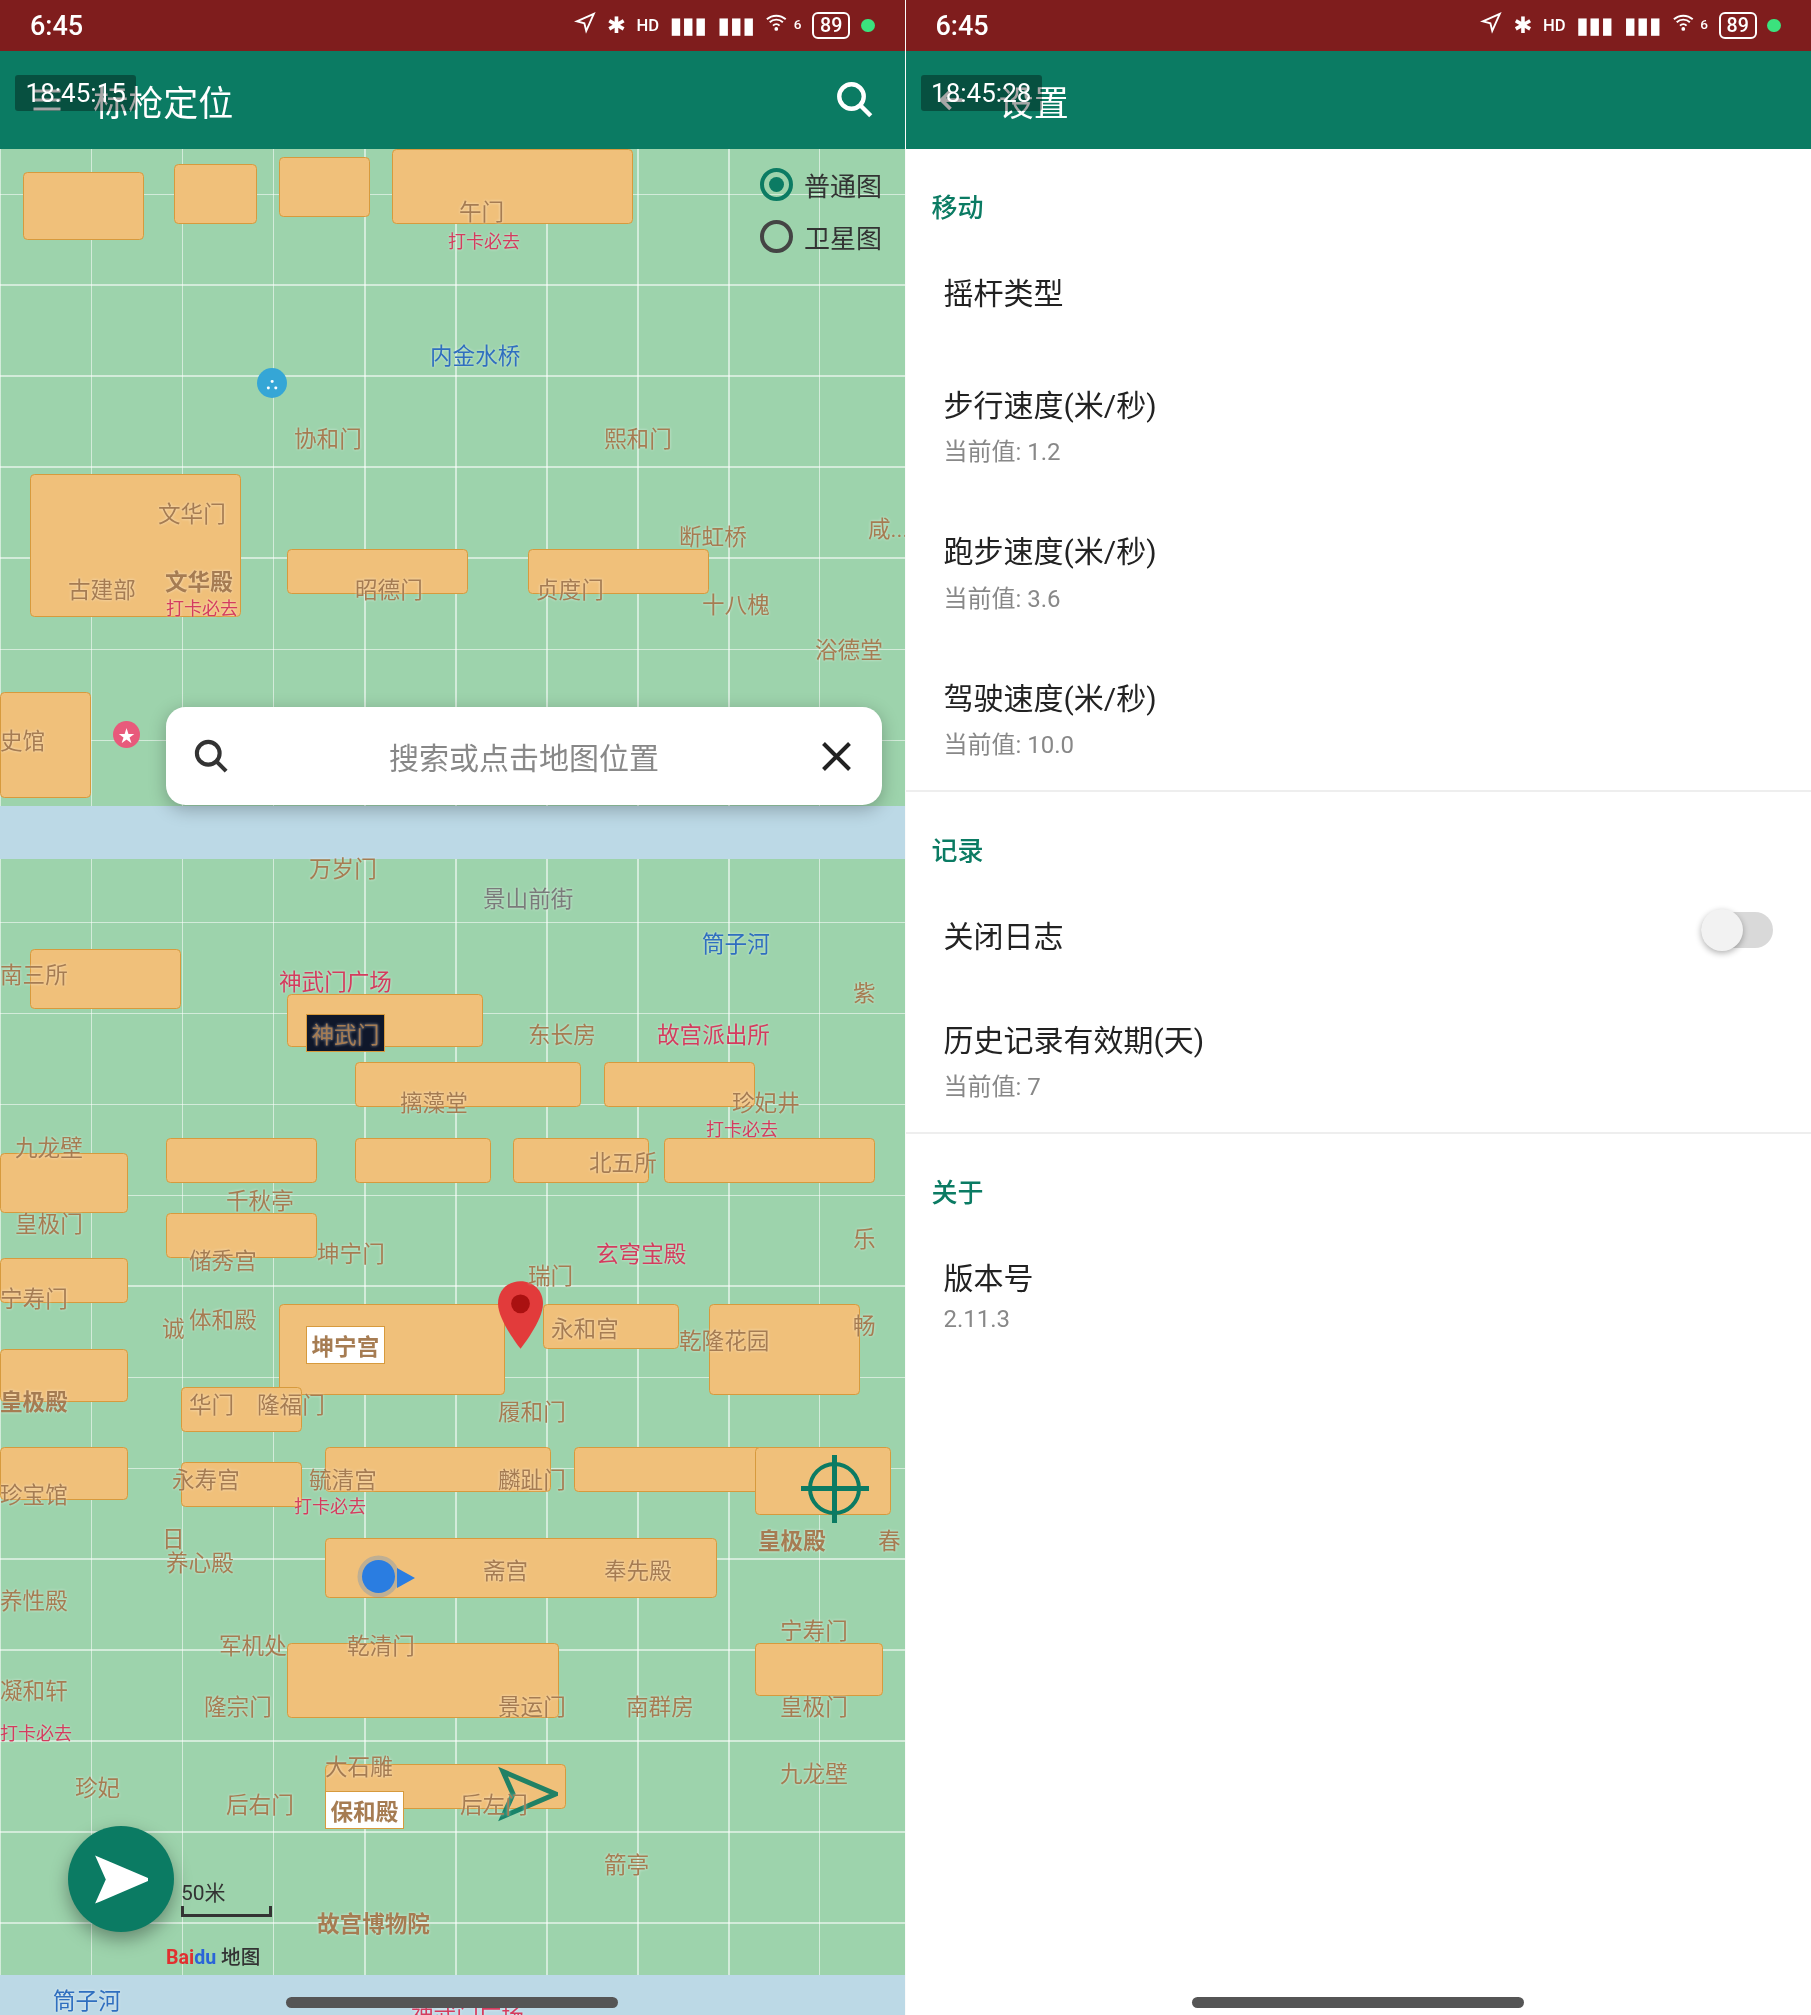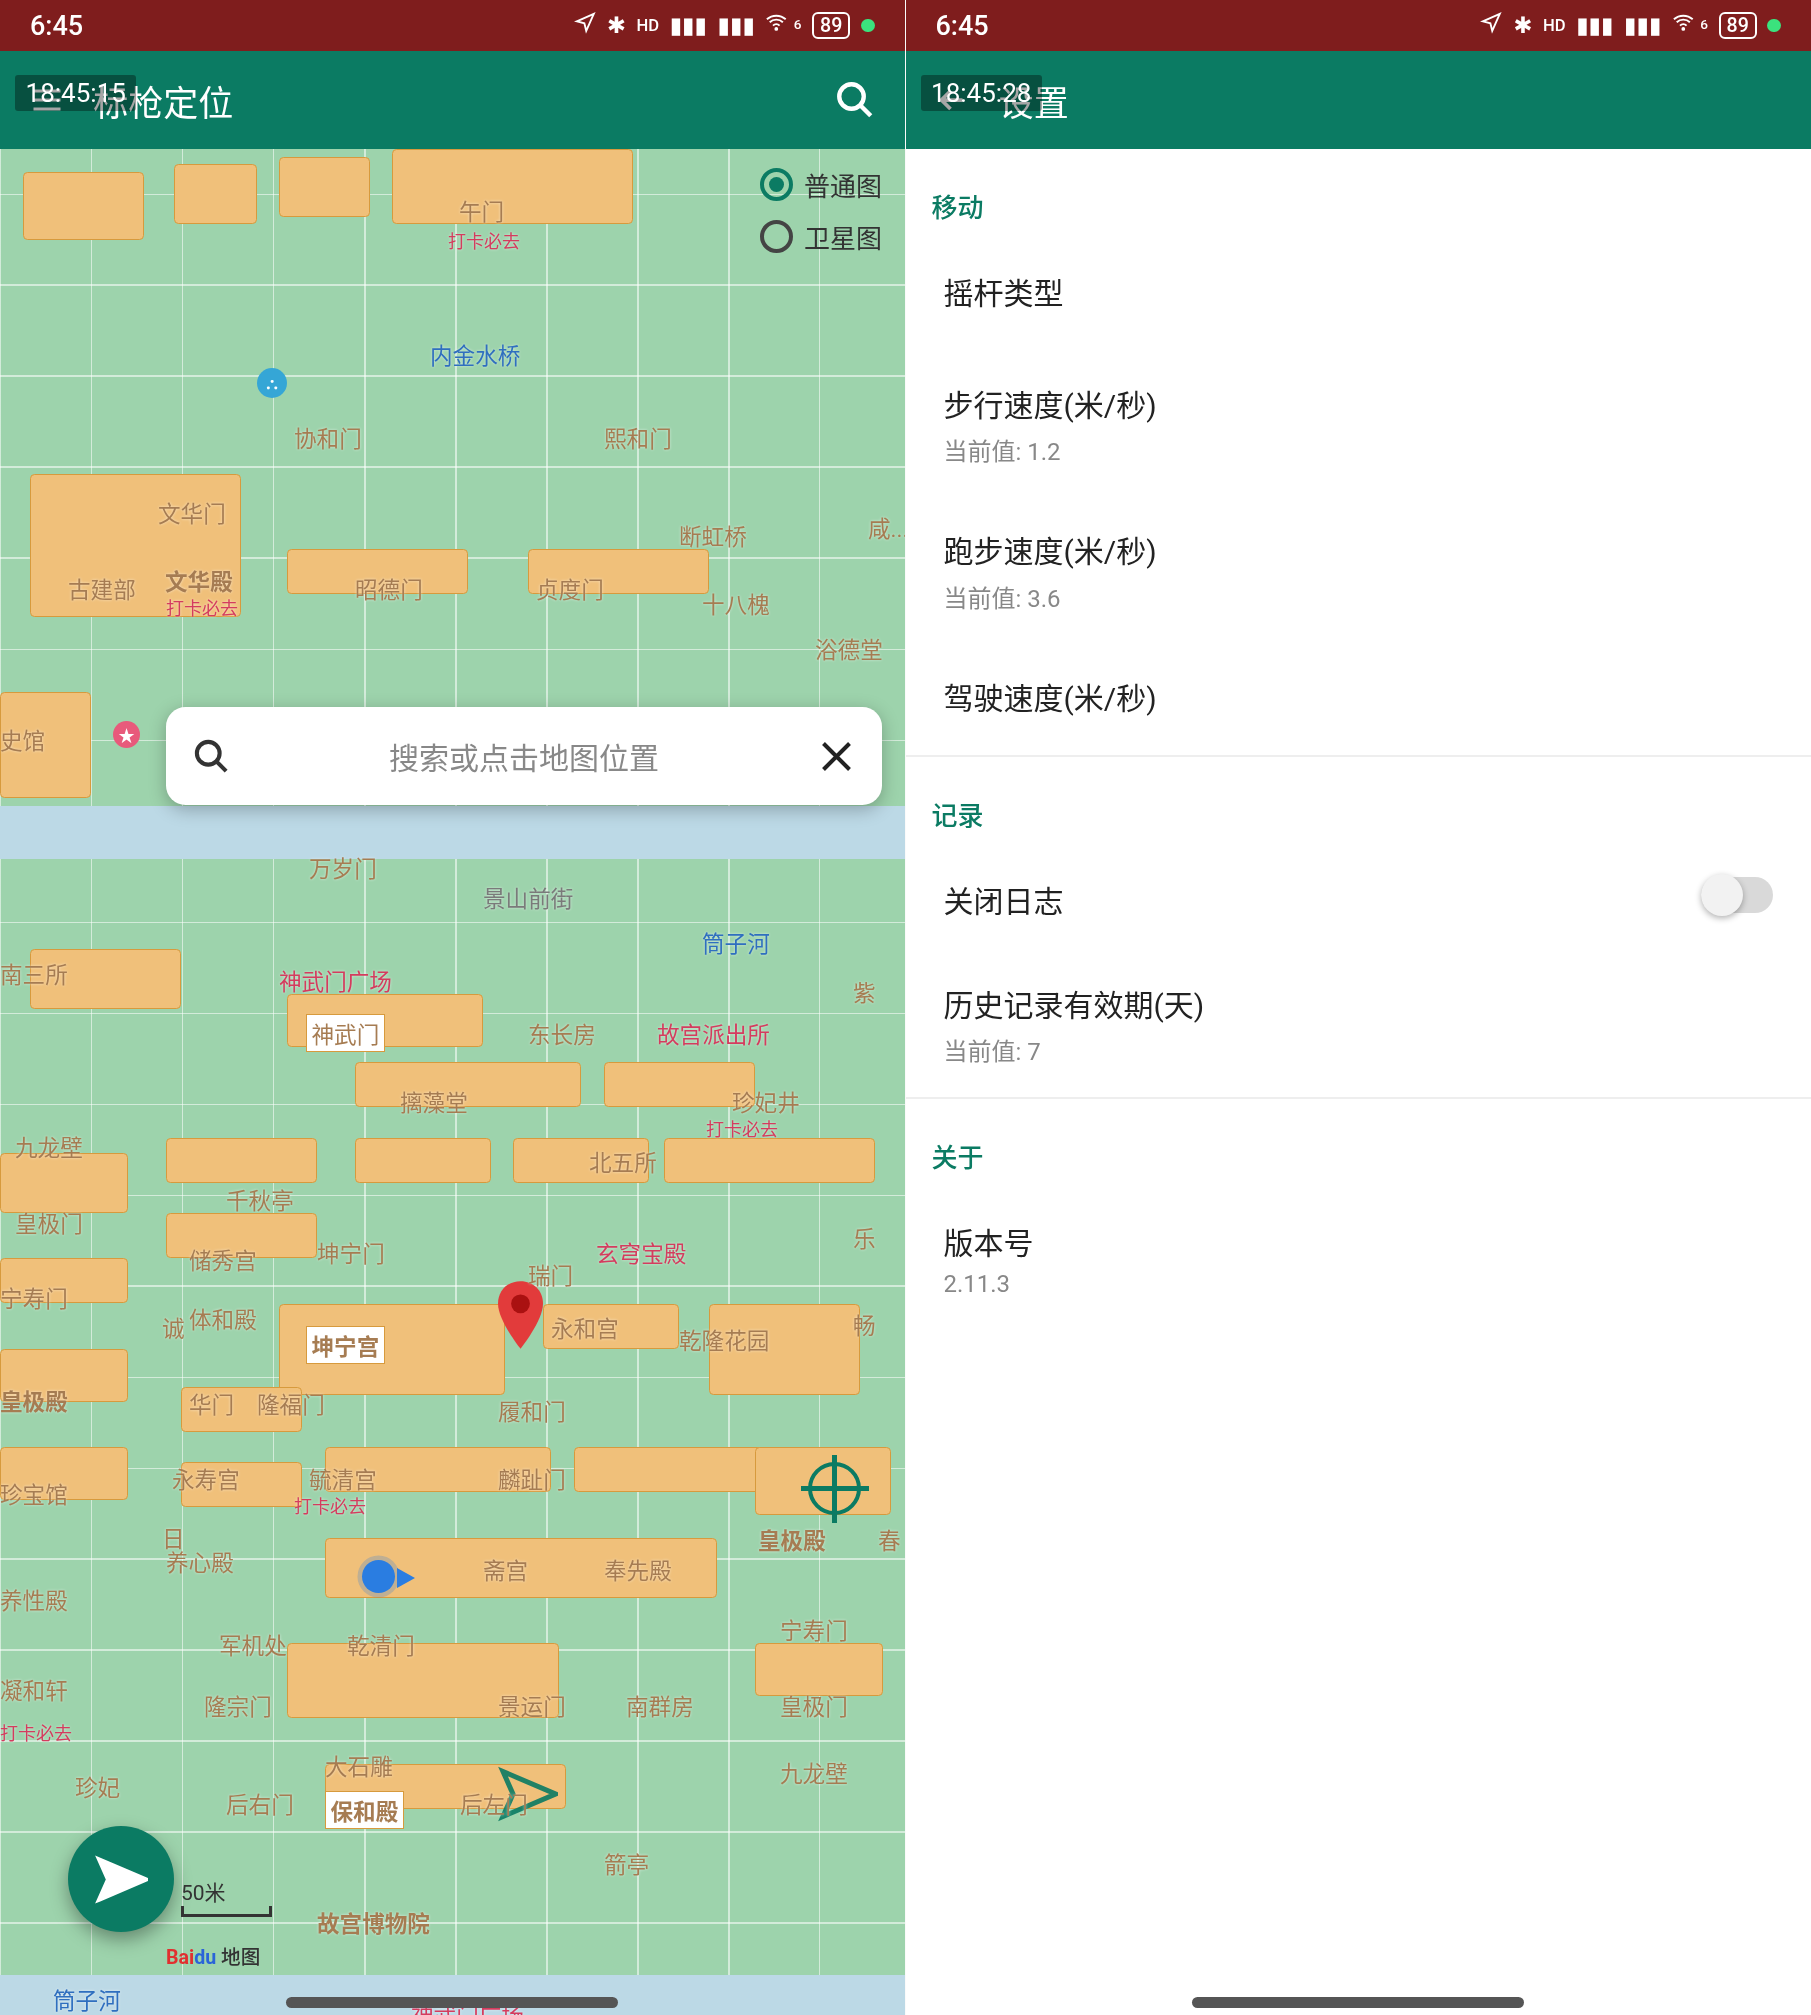--- a/index.html
+++ b/index.html
@@ -395,21 +395,21 @@
     <span class="map-label" style="left:679px; top:370px;">断虹桥</span>
     <span class="map-label" style="left:702px; top:438px;">十八槐</span>
     <span class="map-label" style="left:815px;top:483px;">浴德堂</span>
     <span class="map-label" style="left:868px;top:362px;">咸...</span>
     <span class="map-label" style="left:0px;   top:574px;">史馆</span>
     <span class="map-label" style="left:309px; top:702px;">万岁门</span>
     <span class="map-label gray" style="left:483px; top:732px;">景山前街</span>
     <span class="map-label blue" style="left:702px; top:777px;">筒子河</span>
     <span class="map-label red" style="left:279px; top:815px;">神武门广场</span>
     <span class="map-label red" style="left:411px; top:1849px;">神武门广场</span>
-    <span class="map-label" style="left:306px; top:865px; background:#ffffff; padding:1.5px 4.5px; border:1.5px solid #d79a3d;">神武门</span>
+    <span class="map-label" style="left:306px; top:865px; background:#0f172a; padding:1.5px 4.5px; border:1.5px solid #d79a3d;">神武门</span>
     <span class="map-label" style="left:528px; top:868px;">东长房</span>
     <span class="map-label red" style="left:657px; top:868px;">故宫派出所</span>
     <span class="map-label" style="left:853px;top:826px;">紫</span>
     <span class="map-label" style="left:400px; top:936px;">摛藻堂</span>
     <span class="map-label" style="left:732px; top:936px;">珍妃井</span>
     <span class="map-label punch" style="left:706px; top:966px;">打卡必去</span>
     <span class="map-label" style="left:0px;   top:808px;">南三所</span>
     <span class="map-label" style="left:15px;  top:981px;">九龙壁</span>
     <span class="map-label" style="left:15px;  top:1057px;">皇极门</span>
     <span class="map-label" style="left:0px;   top:1132px;">宁寿门</span>
@@ -513,20 +513,21 @@
     <div class="setting-item">
       <div class="setting-title">步行速度(米/秒)</div>
       <div class="setting-sub">当前值: 1.2</div>
     </div>
     <div class="setting-item">
       <div class="setting-title">跑步速度(米/秒)</div>
       <div class="setting-sub">当前值: 3.6</div>
     </div>
     <div class="setting-item">
       <div class="setting-title">驾驶速度(米/秒)</div>
+      <div class="setting-sub">当前值: 10.0</div>
     </div>
 
     <div class="divider"></div>
     <div class="section-header">记录</div>
 
     <div class="setting-row">
       <div class="setting-title">关闭日志</div>
       <div class="toggle">
           <div class="knob"></div>
         </div>

